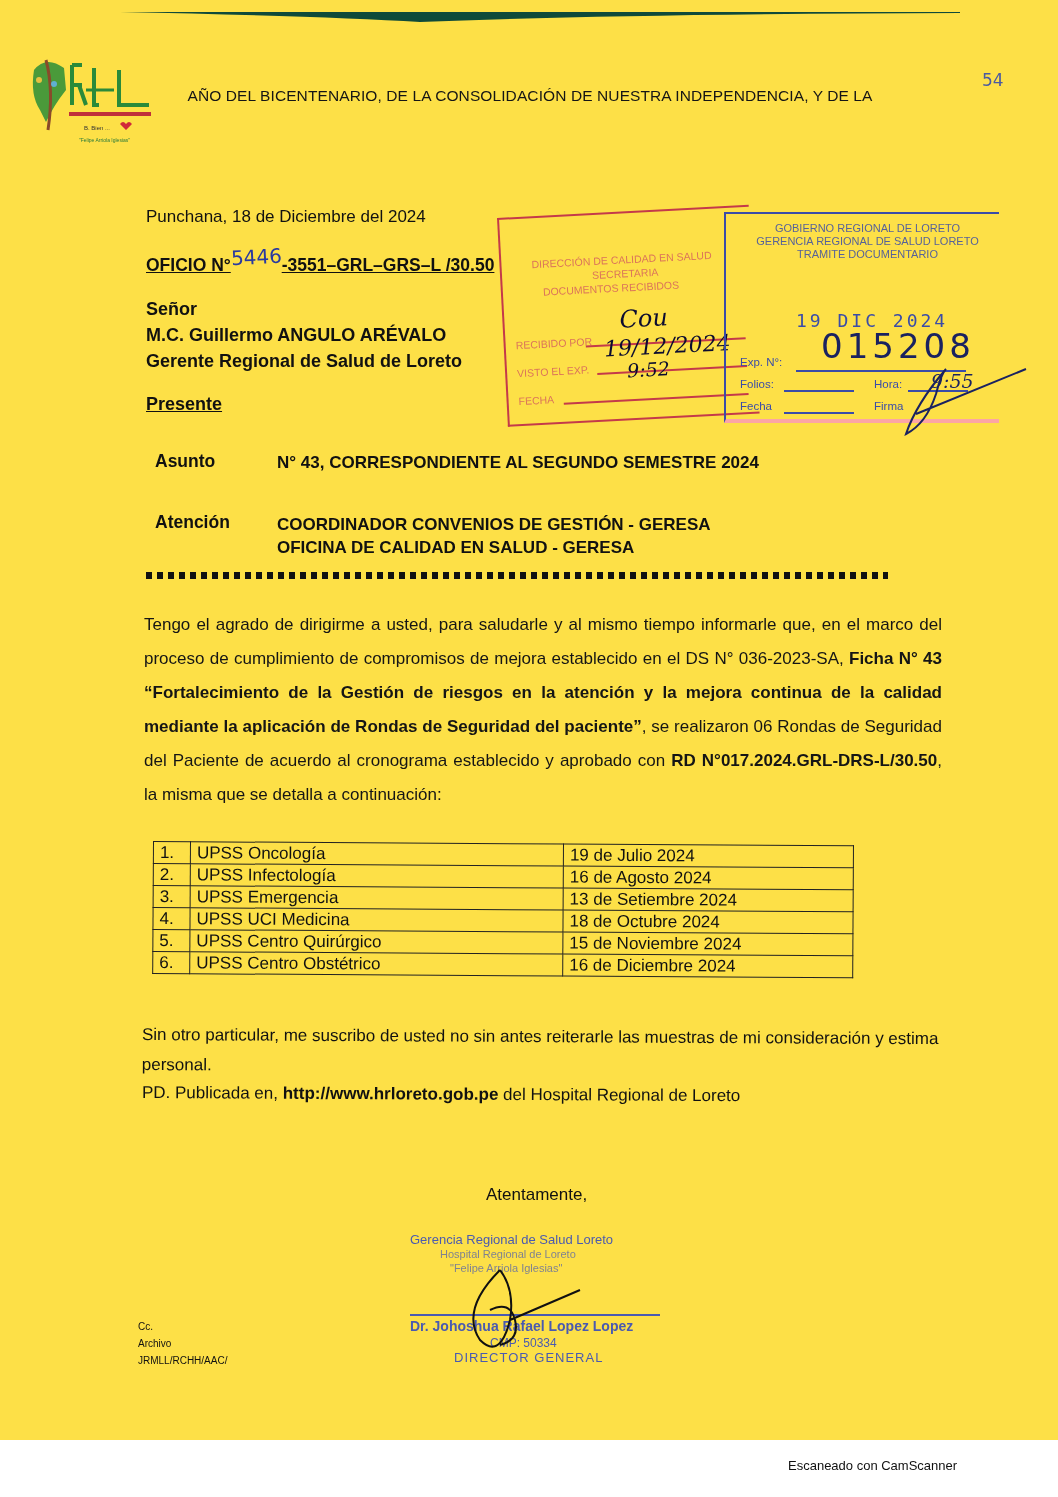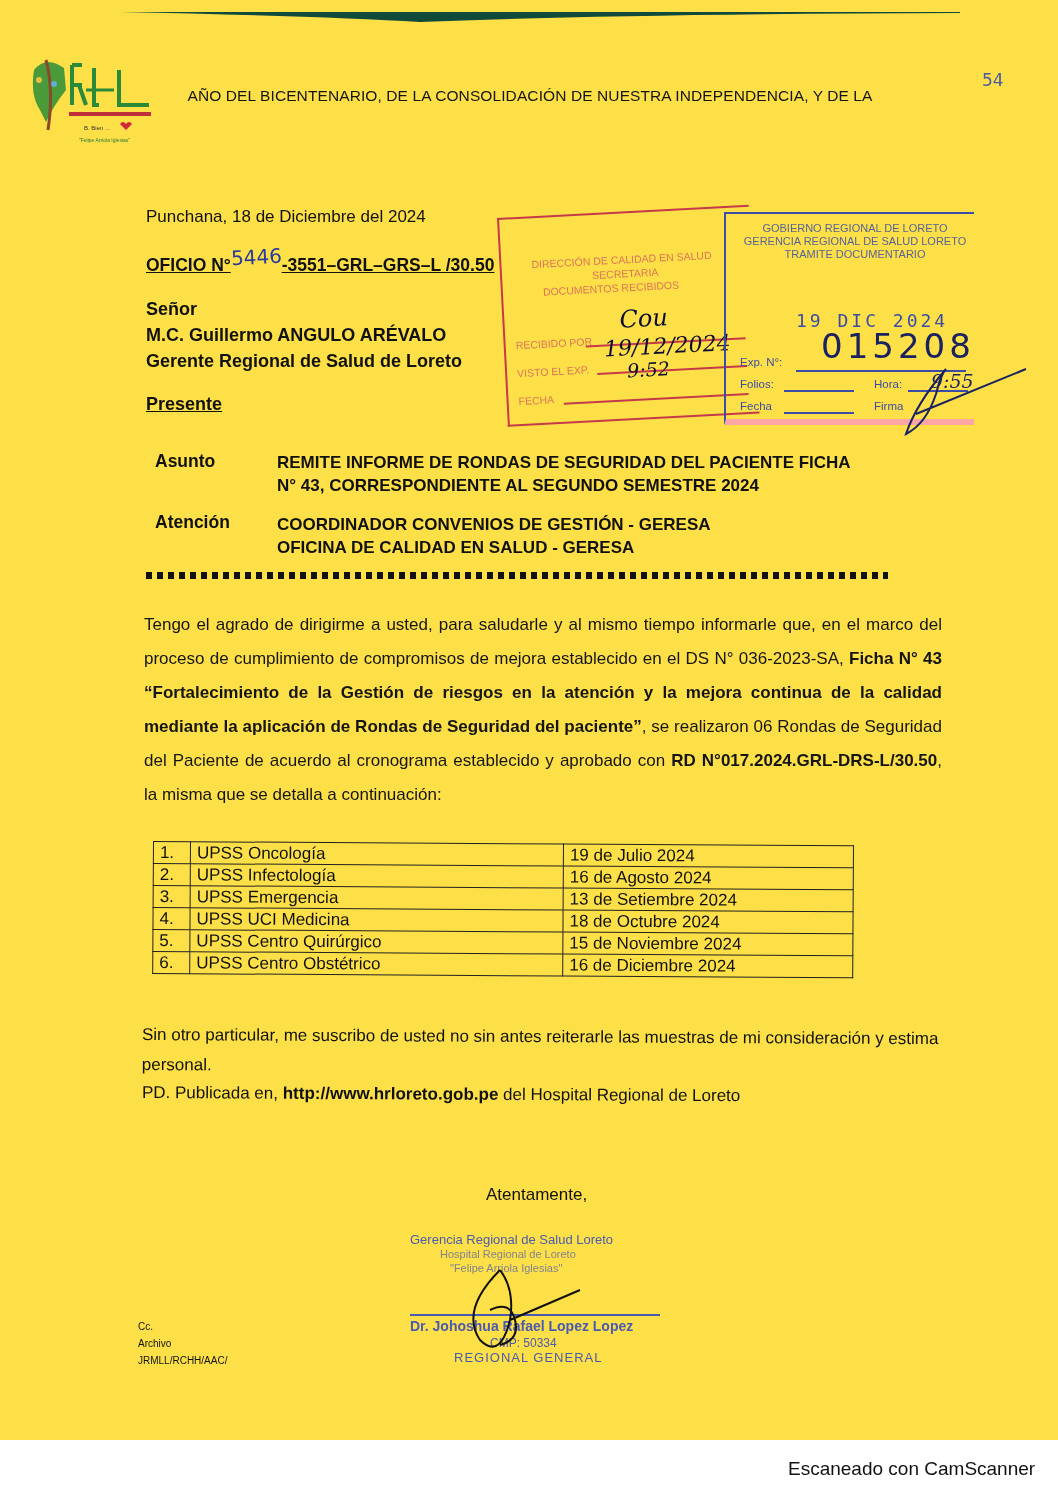--- a/index.html
+++ b/index.html
@@ -50,35 +50,35 @@
       transform: rotate(0.35deg); transform-origin: left top;
     }
     table.rondas td { border: 1.5px solid #222; padding: 0 6px; height: 21px; line-height: 21px; }
     table.rondas td.num { width: 24px; }
     table.rondas td.unit { width: 360px; }
     .closing { left: 142px; top: 1020px; width: 820px; font-size: 17px; line-height: 30px; transform: rotate(0.3deg); transform-origin: left top; }
     .ps { left: 142px; top: 1083px; font-size: 17px; transform: rotate(0.3deg); transform-origin: left top; }
     .ps b { font-weight: bold; }
     .atentamente { left: 486px; top: 1185px; font-size: 17px; }
     .cc { left: 138px; top: 1318px; font-size: 10px; line-height: 17px; }
-    .scanner-footer { position: absolute; left: 788px; top: 1458px; font-size: 19px; color: #111; }
+    .scanner-footer { position: absolute; left: 788px; top: 1458px; font-size: 13px; color: #111; }
 
     
     .stamp-red {
       position: absolute; left: 497px; top: 218px; width: 250px; height: 205px;
       border: 2px solid #c43a4a; border-right: none; transform: rotate(-3deg); transform-origin: left top;
       color: #d05060; font-size: 10.5px;
     }
     .stamp-red .ln { position: absolute; left: 10px; text-transform: uppercase; opacity: 0.75; }
     .stamp-red .rule { position: absolute; left: 50px; height: 1.5px; background: #c43a4a; width: 190px; }
     .handwritten-red { position: absolute; font-family: "DejaVu Serif", serif; font-style: italic; color: #0c0c30; font-size: 19px; }
     .stamp-blue {
       position: absolute; left: 724px; top: 212px; width: 248px; height: 205px;
-      border-left: 2px solid #3a4ca8; border-top: 2px solid #3a4ca8; border-bottom: 6px solid #fca5a5;
-      color: #3a4ca8; font-size: 11px;
+      border-left: 2px solid #3a4ca8; border-top: 2px solid #3a4ca8; border-bottom: 4px solid #fca5a5;
+      color: #3a4ca8; font-size: 11px; padding-left: 25px;
     }
     .stamp-blue .hdr { position: absolute; left: 10px; right: 0; text-align: center; line-height: 13px; opacity: 0.85; }
     .stamp-blue .date { position: absolute; left: 70px; top: 96px; font-size: 18px; letter-spacing: 3px; font-family: "DejaVu Sans Mono", monospace; }
     .stamp-blue .exp { position: absolute; left: 95px; top: 112px; font-size: 34px; font-family: "DejaVu Sans", sans-serif; color: #1a2260; letter-spacing: 4px; }
     .stamp-blue .field { position: absolute; font-size: 11.5px; }
     .stamp-blue .rule { position: absolute; height: 1.5px; background: #3a4ca8; }
     .seal {
       position: absolute; left: 260px; top: 1210px; width: 140px; height: 140px;
       border: 2.5px solid #5a6ac0; border-radius: 50%;
     }
@@ -157,21 +157,20 @@
     <div class="rule" style="left:58px; top:198px; width:70px;"></div>
     <div class="field" style="left:148px; top:186px;">Firma</div>
     <svg style="position:absolute; left:160px; top:150px; width:150px; height:80px;" viewBox="0 0 150 80">
       <path d="M60 5 Q30 40 20 70 Q40 60 50 30 Q55 10 60 5 M30 50 L140 5" stroke="#1a2260" stroke-width="2" fill="none"></path>
     </svg>
     <div class="handwritten-red" style="left:205px; top:156px; color:#1a2260;">9:55</div>
   </div>
 
   <div class="abs label-col" style="top:451px;">Asunto</div>
   <div class="abs value-col" style="top:451px;">
-    <div>REMITE INFORME DE RONDAS DE SEGURIDAD DEL PACIENTE FICHA</div>
     <div>N° 43, CORRESPONDIENTE AL SEGUNDO SEMESTRE 2024</div>
   </div>
 
   <div class="abs label-col" style="top:512px;">Atención</div>
   <div class="abs value-col" style="top:513px;">
     <div>COORDINADOR CONVENIOS DE GESTIÓN - GERESA</div>
     <div>OFICINA DE CALIDAD EN SALUD - GERESA</div>
   </div>
 
   <div class="abs dots"></div>
@@ -223,21 +222,21 @@
   <div class="abs atentamente">Atentamente,</div>
 
 
   <div class="sig-block">
     <div class="l" style="left:0; top:2px; font-size:13px;">Gerencia Regional de Salud Loreto</div>
     <div class="l" style="left:30px; top:18px; font-size:11px; opacity:.7;">Hospital Regional de Loreto</div>
     <div class="l" style="left:40px; top:32px; font-size:11px; opacity:.7;">"Felipe Arriola Iglesias"</div>
     <div style="position:absolute; left:0; top:84px; width:250px; height:1.5px; background:#4a5ab0;"></div>
     <div class="l" style="left:0; top:88px; font-size:14px; font-weight:bold;">Dr. Johoshua Rafael Lopez Lopez</div>
     <div class="l" style="left:80px; top:106px; font-size:12px;">CMP: 50334</div>
-    <div class="l" style="left:44px; top:120px; font-size:13px; letter-spacing:1px;">REGIONAL GENERAL</div>
+    <div class="l" style="left:44px; top:120px; font-size:13px; letter-spacing:1px;">DIRECTOR GENERAL</div>
     <svg style="position:absolute; left:30px; top:20px; width:160px; height:120px;" viewBox="0 0 160 120">
       <path d="M60 20 Q20 60 40 90 Q60 110 70 70 Q75 40 60 20 M50 60 Q70 50 75 70 Q80 90 60 95 M70 70 L140 40" stroke="#111" stroke-width="2" fill="none"></path>
     </svg>
   </div>
 
   <div class="abs cc">
     <div>Cc.</div>
     <div>Archivo</div>
     <div>JRMLL/RCHH/AAC/</div>
   </div>

